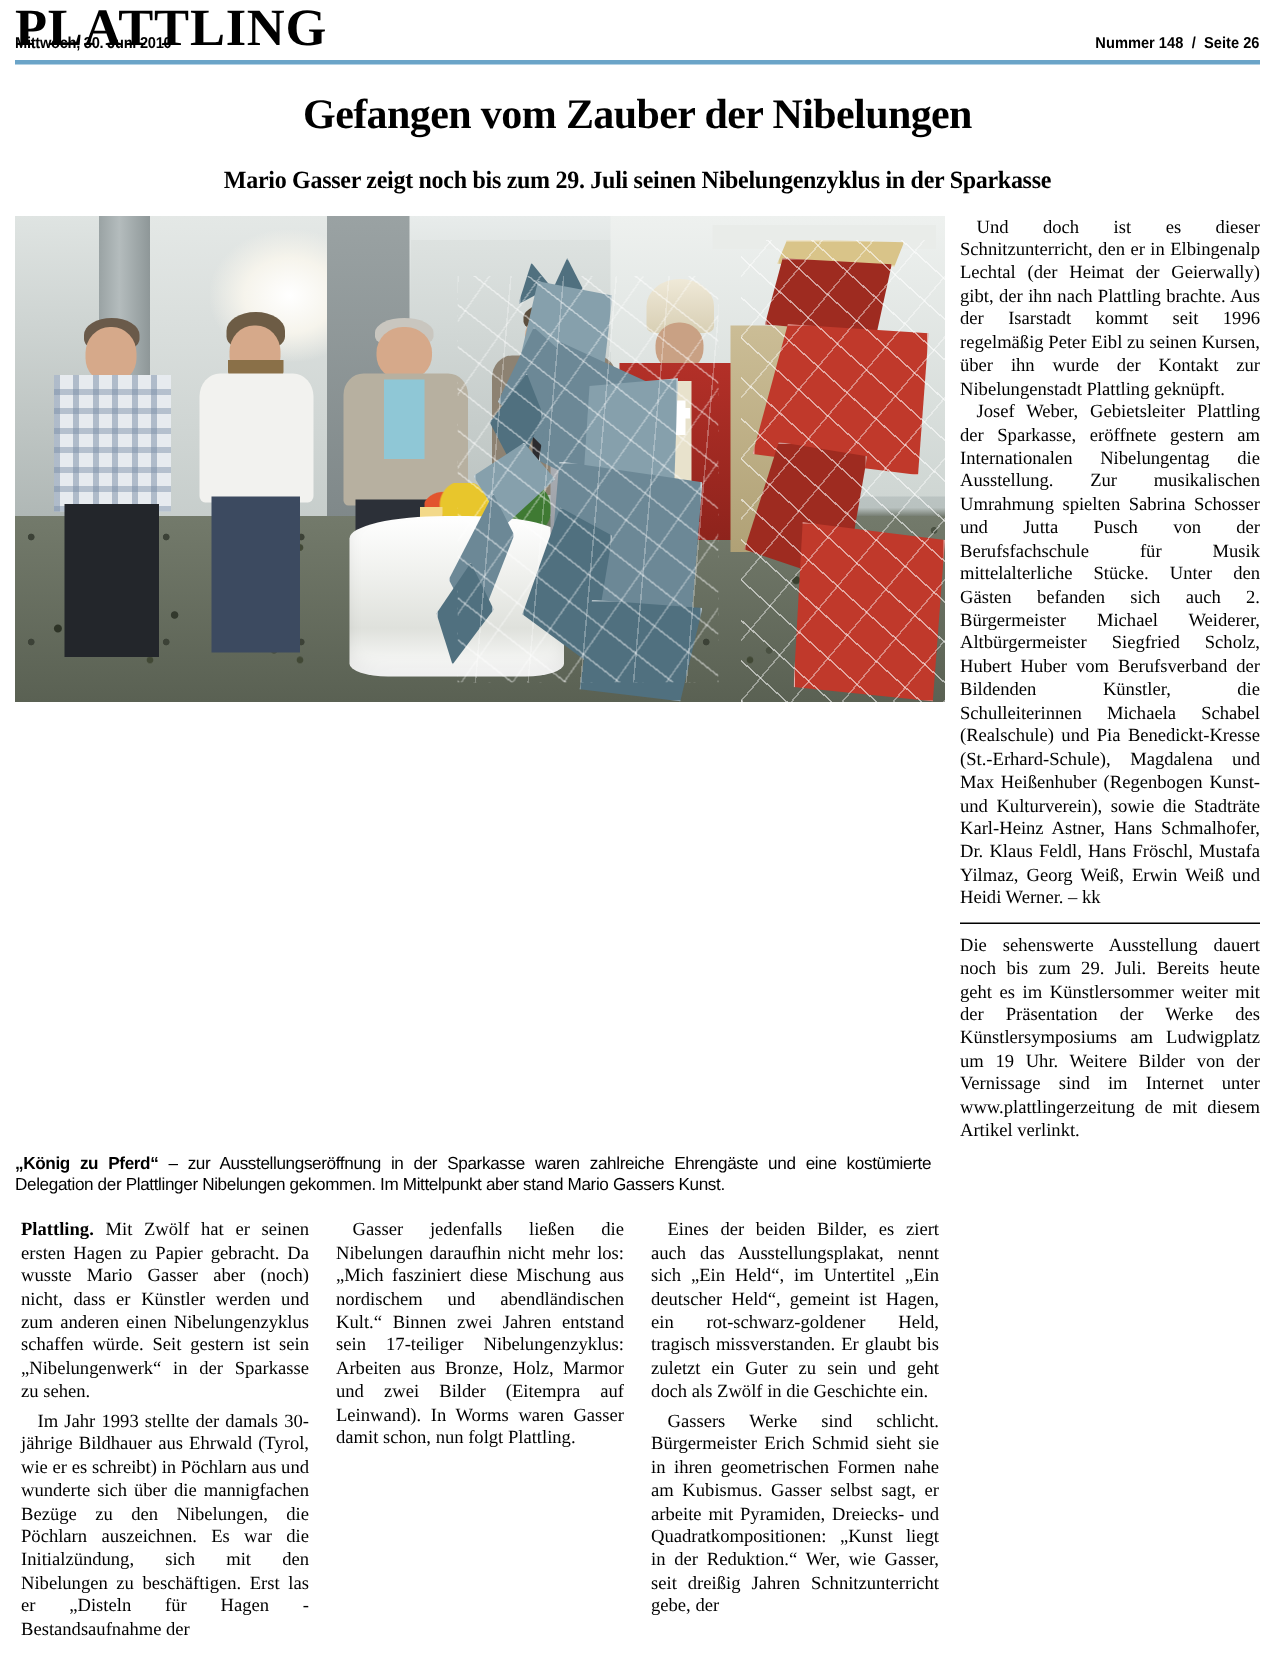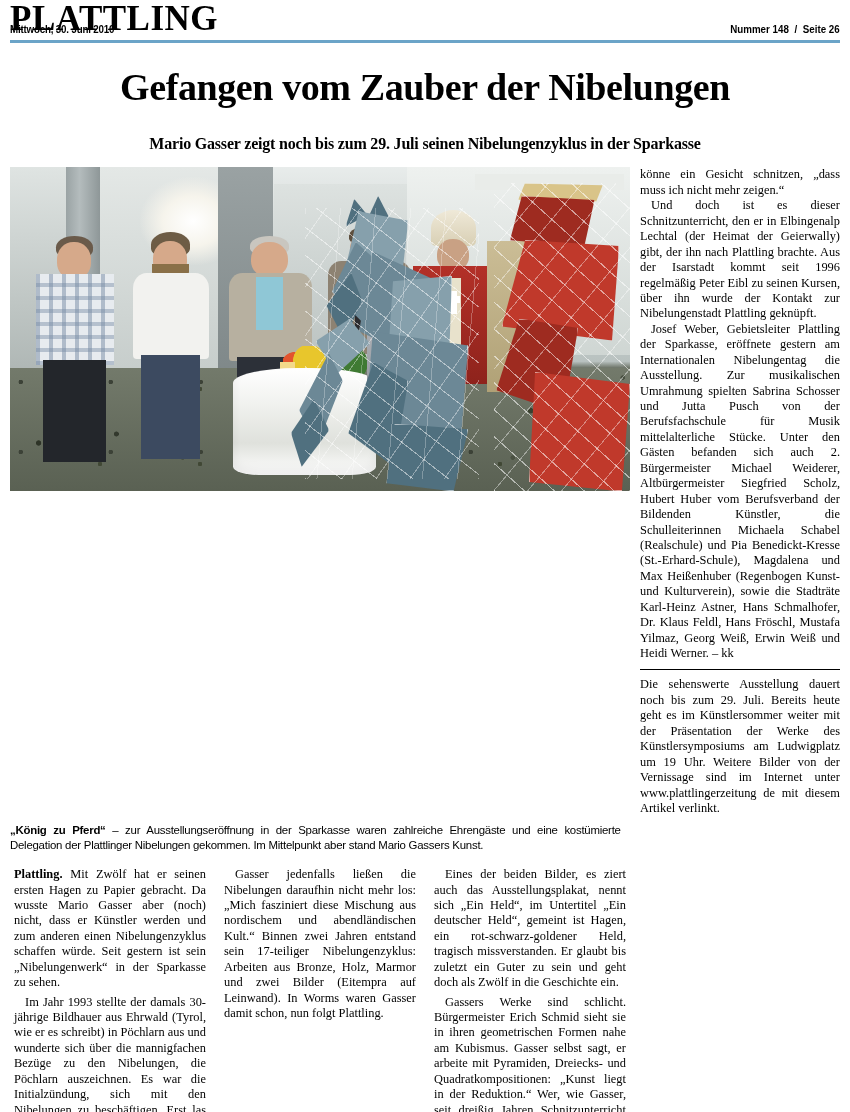--- a/index.html
+++ b/index.html
@@ -57,21 +57,21 @@
     height: 3px;
     background: #6ba4c8;
     margin-top: 2px;
   }
 
   
   .headline {
     text-align: center;
     font-family: "Liberation Serif", serif;
     font-weight: bold;
-    font-size: 38px;
+    font-size: 28px;
     line-height: 1.05;
     letter-spacing: -0.4px;
   }
   .subhead {
     text-align: center;
     font-family: "Liberation Serif", serif;
     font-weight: bold;
     font-size: 16.5px;
     margin-top: 10px;
     letter-spacing: -0.2px;
@@ -317,21 +317,20 @@
           <div class="sh" style="left:0;top:2%;width:100%;height:98%;
               background-image:
                 repeating-linear-gradient(42deg, rgba(255,255,255,.55) 0 1px, transparent 1px 20px),
                 repeating-linear-gradient(-50deg, rgba(255,255,255,.4) 0 1px, transparent 1px 26px);"></div>
         </div>
       </div>
     </div>
 
     <div class="col-right">
       <div class="right-col-text">
-        <p class="nofirst">könne ein Gesicht schnitzen, „dass muss ich nicht mehr zeigen.“</p>
         <p>Und doch ist es dieser Schnitzunterricht, den er in Elbingenalp Lechtal (der Heimat der Geierwally) gibt, der ihn nach Plattling brachte. Aus der Isarstadt kommt seit 1996 regelmäßig Peter Eibl zu seinen Kursen, über ihn wurde der Kontakt zur Nibelungenstadt Plattling geknüpft.</p>
         <p>Josef Weber, Gebietsleiter Plattling der Sparkasse, eröffnete gestern am Internationalen Nibelungentag die Ausstellung. Zur musikalischen Umrahmung spielten Sabrina Schosser und Jutta Pusch von der Berufsfachschule für Musik mittelalterliche Stücke. Unter den Gästen befanden sich auch 2. Bürgermeister Michael Weiderer, Altbürgermeister Siegfried Scholz, Hubert Huber vom Berufsverband der Bildenden Künstler, die Schulleiterinnen Michaela Schabel (Realschule) und Pia Benedickt-Kresse (St.-Erhard-Schule), Magdalena und Max Heißenhuber (Regenbogen Kunst- und Kulturverein), sowie die Stadträte Karl-Heinz Astner, Hans Schmalhofer, Dr. Klaus Feldl, Hans Fröschl, Mustafa Yilmaz, Georg Weiß, Erwin Weiß und Heidi Werner.  – kk</p>
       </div>
       <hr class="hr-thin">
       <div class="right-col-text">
         <p class="nofirst">Die sehenswerte Ausstellung dauert noch bis zum 29. Juli. Bereits heute geht es im Künstlersommer weiter mit der Präsentation der Werke des Künstlersymposiums am Ludwigplatz um 19 Uhr. Weitere Bilder von der Vernissage sind im Internet unter www.plattlingerzeitung de mit diesem Artikel verlinkt.</p>
       </div>
     </div>
   </div>
 

